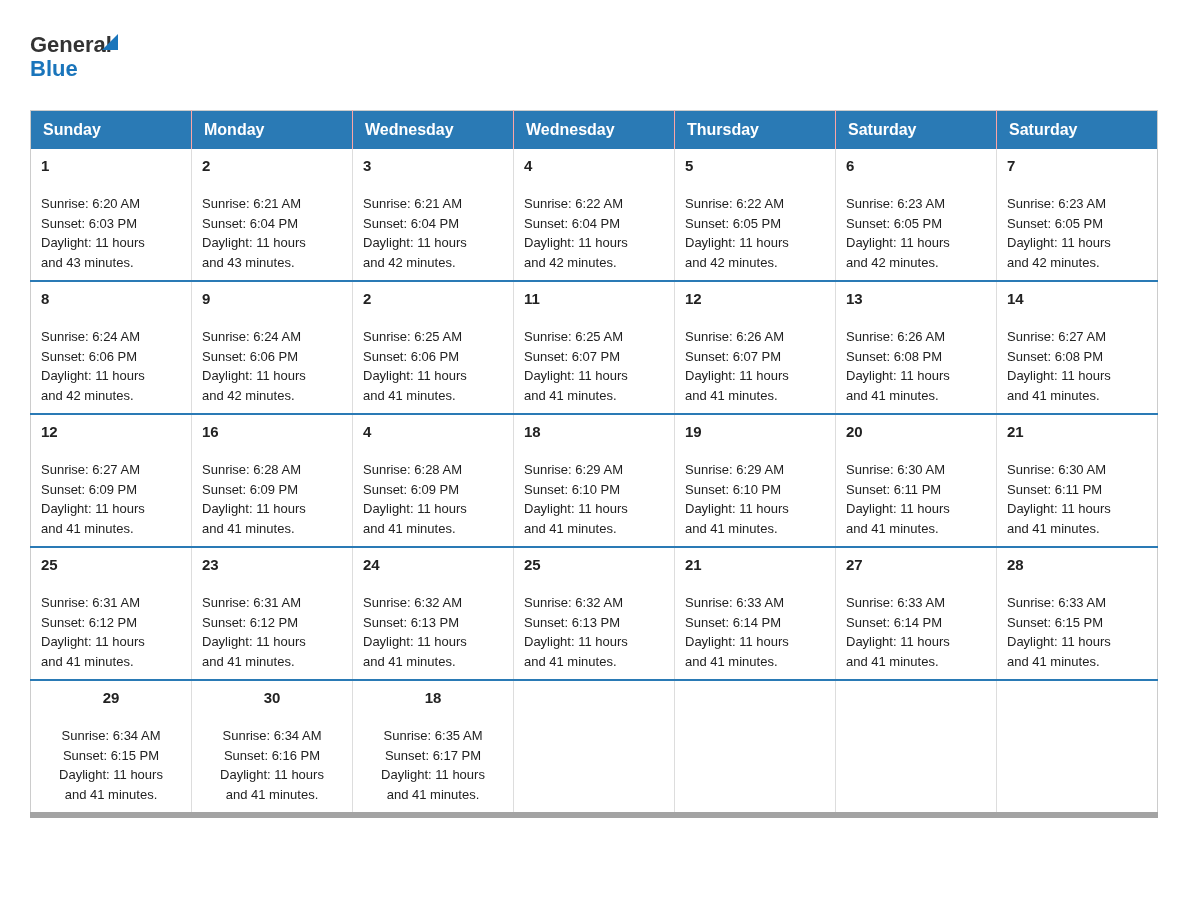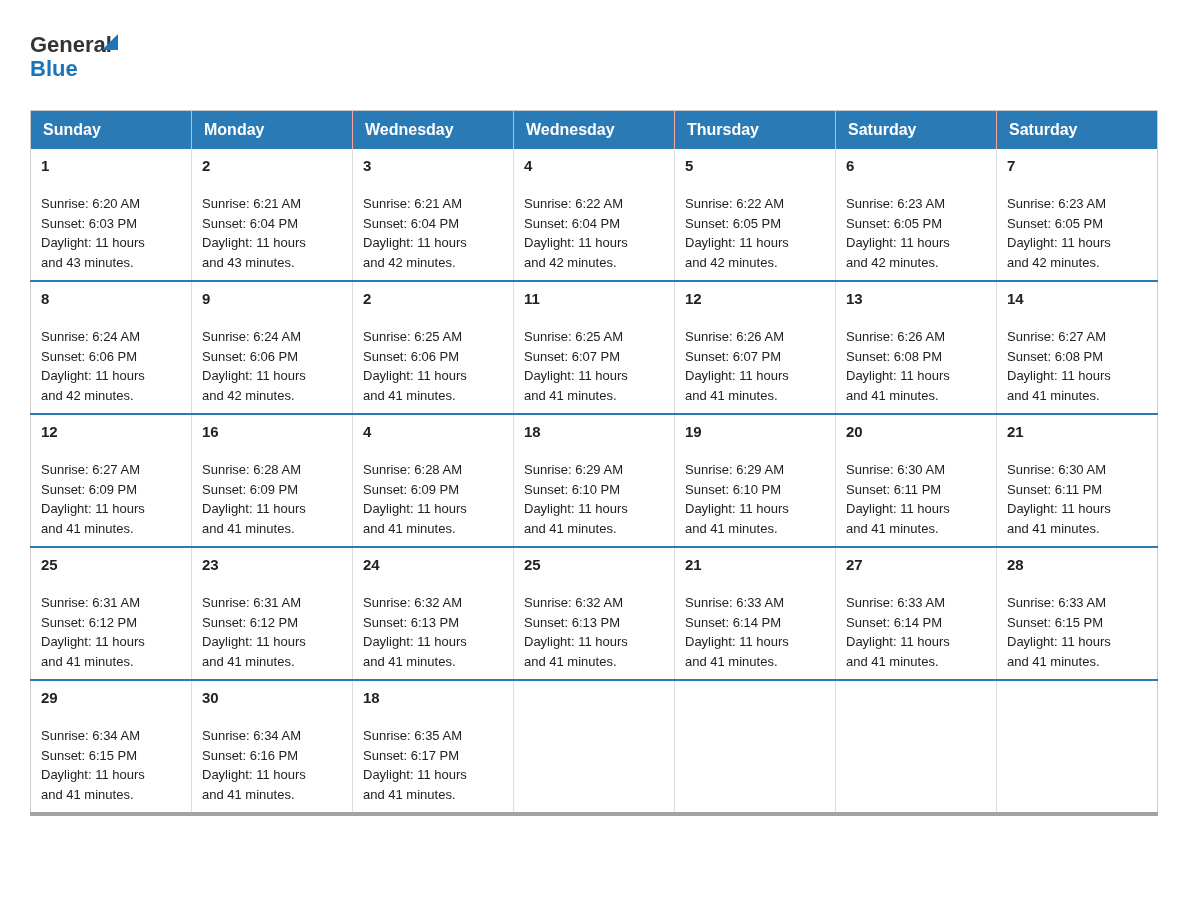--- a/index.html
+++ b/index.html
@@ -57,21 +57,22 @@
       border-right: 1px solid #ddd;
       border-bottom: 2px solid #2a7ab5;
       font-size: 13px;
       color: #222;
       width: calc(100% / 7);
     }
     .calendar td:last-child {
       border-right: none;
     }
     .calendar tr:last-child td {
-      border-bottom: 4px solid #a3a3a3;
+      border-bottom: 6px solid #a3a3a3;
+      text-align: center;
     }
     .day-number {
       font-size: 15px;
       font-weight: bold;
       margin-bottom: 4px;
       display: block;
     }
     .day-info {
       font-size: 13px;
       line-height: 1.5;

